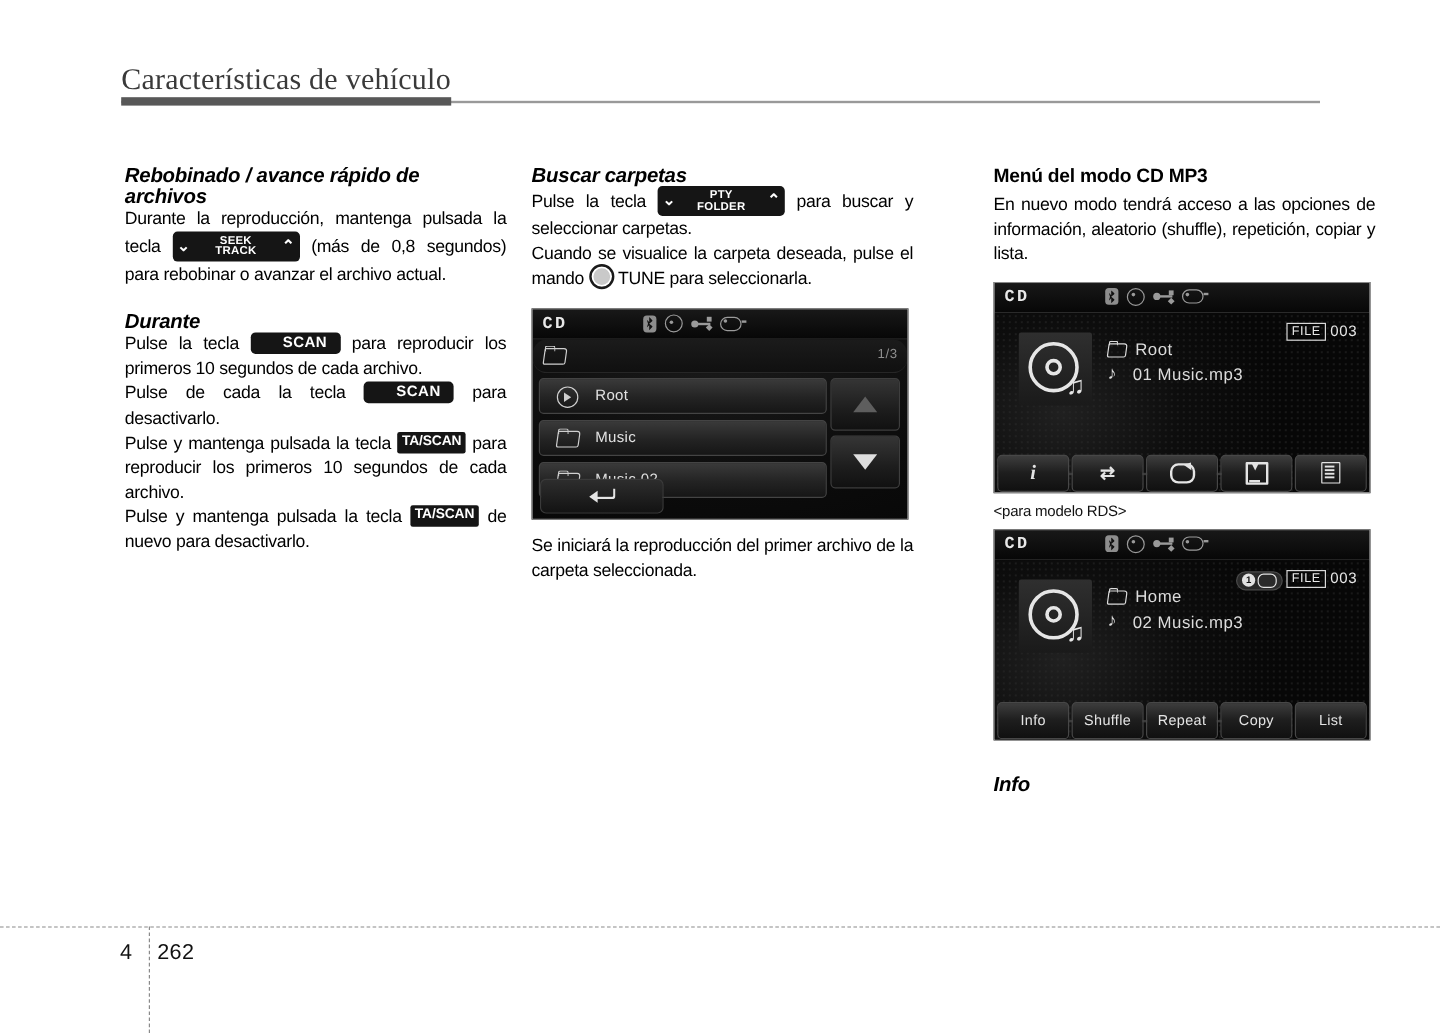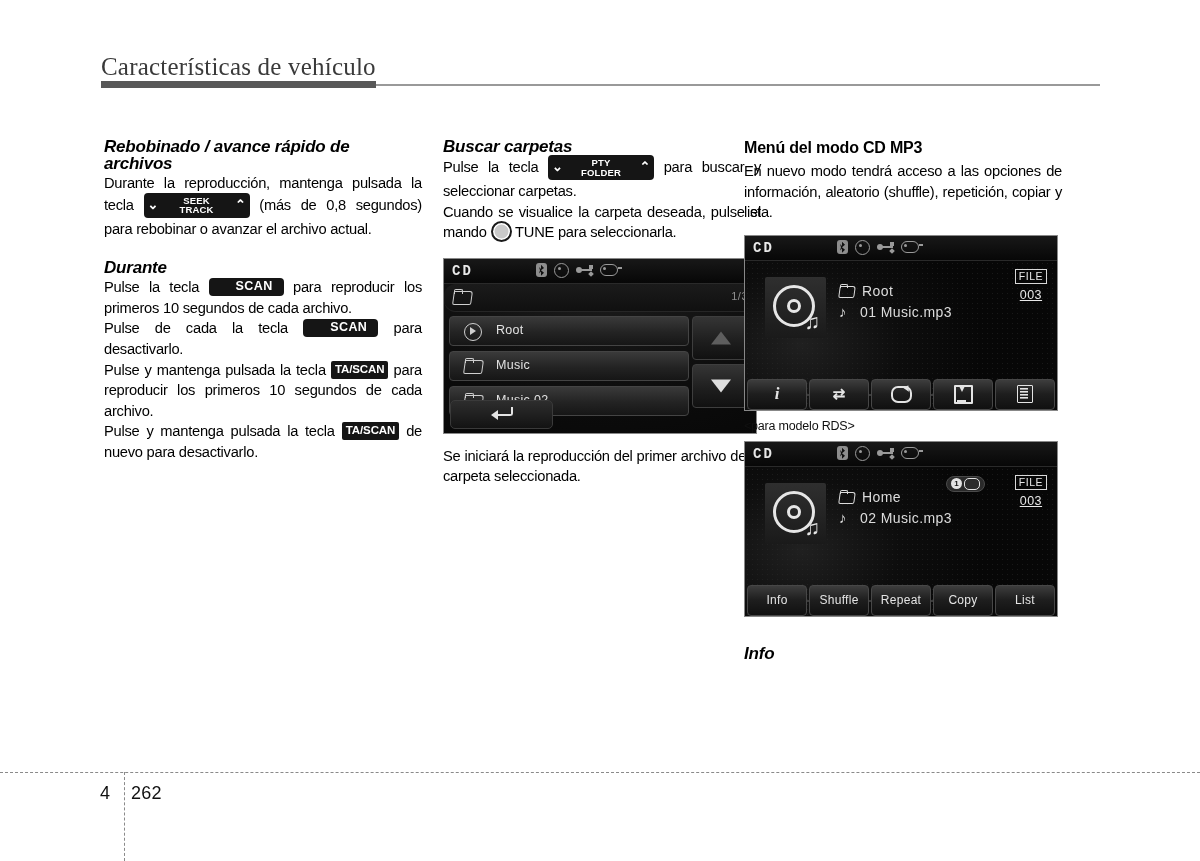--- a/index.html
+++ b/index.html
@@ -42,21 +42,21 @@
   }
 
   
   .col {
     position: absolute;
     top: 138px;
     width: 318px;
   }
   .col-1 { left: 104px; }
   .col-2 { left: 443px; }
-  .col-3 { left: 744px; }
+  .col-3 { left: 828px; }
 
   h3.sub-head {
     font-size: 17px;
     font-weight: bold;
     font-style: italic;
     margin: 0 0 1px 0;
     line-height: 17px;
     letter-spacing: -0.2px;
   }
   h3.sub-head-bold {
@@ -405,28 +405,28 @@
     border: 1.4px solid #dcdcdc; border-radius: 1px 3px 2px 2px;
     transform: skewX(-8deg);
   }
   .folder-sm::after {
     content:""; position:absolute; left:1px; top:0;
     width:6px; height:3px; border:1.4px solid #dcdcdc; border-bottom:none;
     border-radius:2px 2px 0 0;
   }
   .file-badge {
     position: absolute; right: 10px; top: 8px;
-    display: flex; align-items: center; gap: 4px; flex-direction: column;
+    display: flex; align-items: center; gap: 4px;
   }
   .file-badge .fb-box {
     border: 1.4px solid #d8d8d8; color: #e8e8e8;
     font-size: 10.5px; padding: 0 3px; letter-spacing: .5px;
     line-height: 13px;
   }
-  .file-badge .fb-num { color: #e8e8e8; font-size: 12.5px; letter-spacing: .5px; text-decoration: underline;}
+  .file-badge .fb-num { color: #e8e8e8; font-size: 12.5px; letter-spacing: .5px;}
   .rep1-badge {
     position: absolute; right: 72px; top: 9px;
     display: flex; align-items: center; gap: 2px;
     background: #2a2a2a; border-radius: 8px;
     padding: 1px 4px; border: 1px solid #4a4a4a;
   }
   .rep1-badge .r1 {
     width: 11px; height: 11px; border-radius: 50%;
     background: #e2e2e2; color: #111; font-size: 8px;
     line-height: 11px; text-align: center; font-weight: bold;

